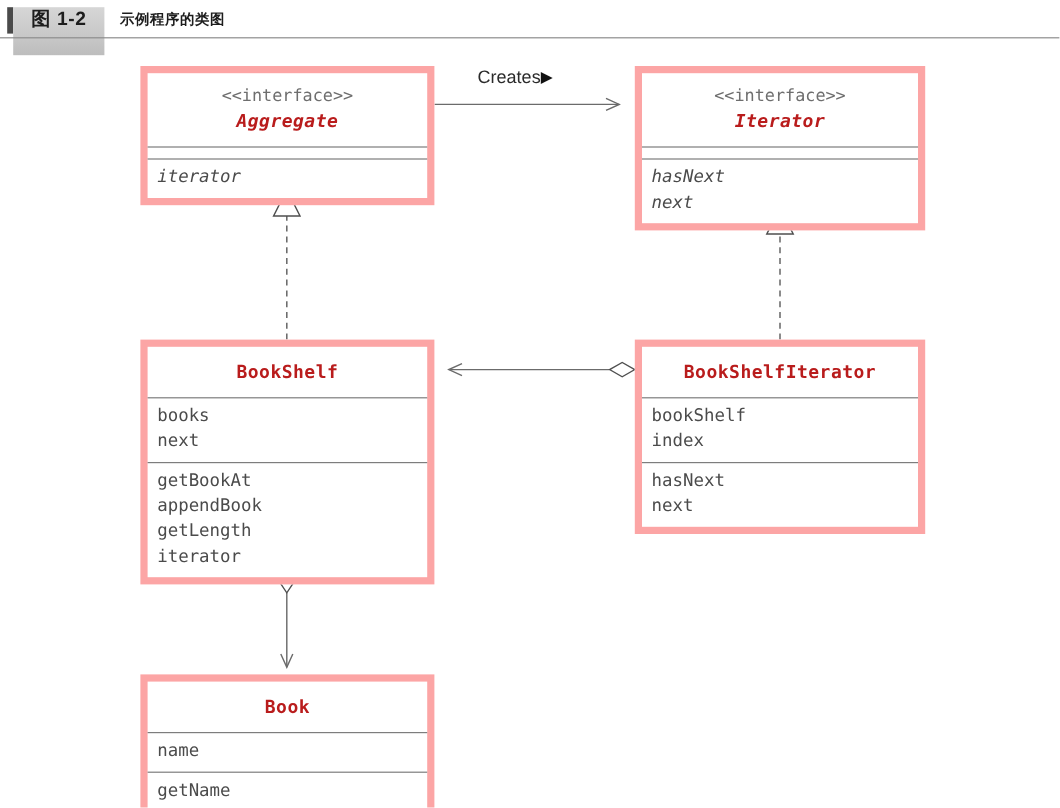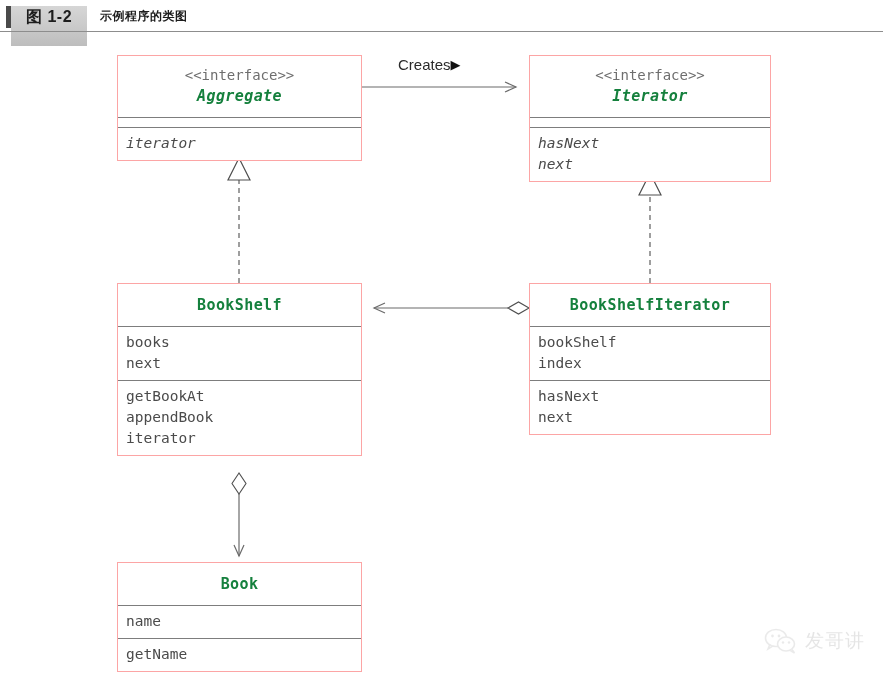--- a/index.html
+++ b/index.html
@@ -65,21 +65,21 @@
   #edges {
     position: absolute;
     left: 0; top: 0;
     width: 883px; height: 641px;
   }
 
   
   .uml-class {
     position: absolute;
     box-sizing: border-box;
-    border: 1px solid #fca5a5;
+    border: 6px solid #fca5a5;
     background: #ffffff;
     z-index: 2;
   }
   .uml-compartment {
     box-sizing: border-box;
     border-top: 1px solid #7d7d7d;
     padding: 5px 8px 6px 8px;
   }
   .uml-compartment.first { border-top: none; }
   .uml-compartment.empty { padding: 0; height: 10px; }
@@ -94,21 +94,21 @@
     font-size: 14px;
     color: #6e6e6e;
     line-height: 19px;
     letter-spacing: 0px;
   }
   .class-name {
     display: block;
     font-family: "DejaVu Sans Mono", monospace;
     font-size: 15px;
     font-weight: bold;
-    color: #15803d;
+    color: #b91c1c;
     line-height: 22px;
     letter-spacing: 0.4px;
   }
   .class-name.abstract { font-style: italic; }
   .member {
     display: block;
     font-family: "DejaVu Sans Mono", monospace;
     font-size: 14.5px;
     color: #4b4b4b;
     line-height: 21px;
@@ -235,20 +235,21 @@
     <div class="uml-compartment first uml-header">
       <span class="class-name">BookShelf</span>
     </div>
     <div class="uml-compartment">
       <span class="member">books</span>
       <span class="member">next</span>
     </div>
     <div class="uml-compartment">
       <span class="member">getBookAt</span>
       <span class="member">appendBook</span>
+      <span class="member">getLength</span>
       <span class="member">iterator</span>
     </div>
   </div>
 
   <div class="uml-class" id="class-bookshelfiterator">
     <div class="uml-compartment first uml-header">
       <span class="class-name">BookShelfIterator</span>
     </div>
     <div class="uml-compartment">
       <span class="member">bookShelf</span>
@@ -265,27 +266,14 @@
       <span class="class-name">Book</span>
     </div>
     <div class="uml-compartment">
       <span class="member">name</span>
     </div>
     <div class="uml-compartment">
       <span class="member">getName</span>
     </div>
   </div>
 
-  <div id="watermark">
-    <svg width="34" height="28" viewBox="0 0 34 28">
-      <ellipse cx="12" cy="11" rx="10.5" ry="8.5" fill="none" stroke="#cfcfcf" stroke-width="1.6"></ellipse>
-      <path d="M 6,17 L 4,22 L 9.5,18.6" fill="none" stroke="#cfcfcf" stroke-width="1.6"></path>
-      <circle cx="8.5" cy="9" r="1.4" fill="#cfcfcf"></circle>
-      <circle cx="15" cy="9" r="1.4" fill="#cfcfcf"></circle>
-      <ellipse cx="22" cy="17" rx="8.5" ry="7" fill="#ffffff" stroke="#cfcfcf" stroke-width="1.6"></ellipse>
-      <path d="M 28,22.5 L 30.5,26 L 26,23.4" fill="none" stroke="#cfcfcf" stroke-width="1.6"></path>
-      <circle cx="19" cy="15.5" r="1.2" fill="#cfcfcf"></circle>
-      <circle cx="25" cy="15.5" r="1.2" fill="#cfcfcf"></circle>
-    </svg>
-    <span id="watermark-text">发哥讲</span>
-  </div>
 
 </div>
 
 </body></html>

